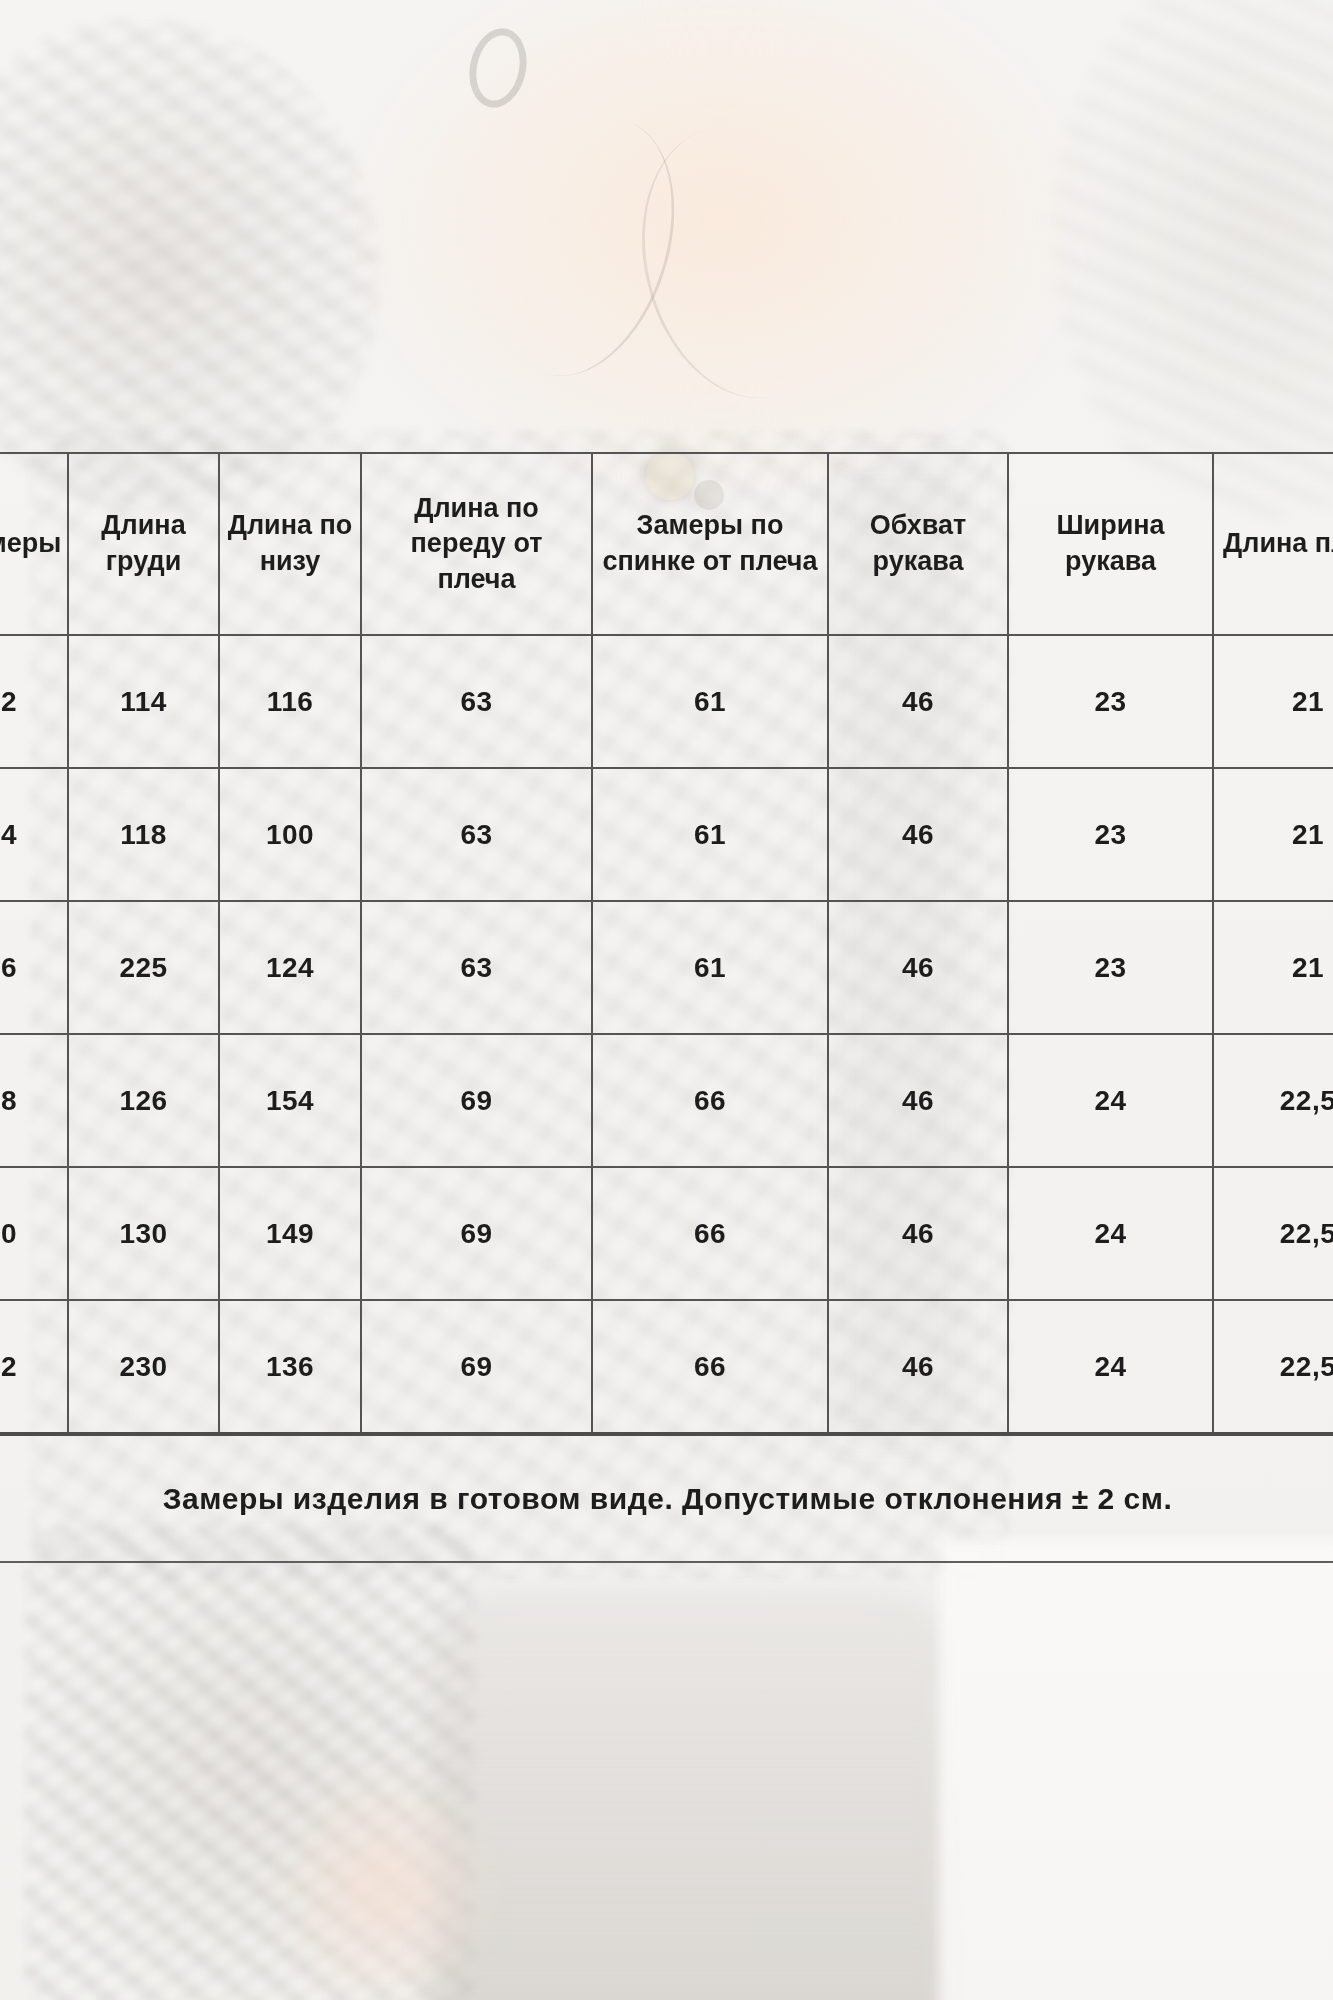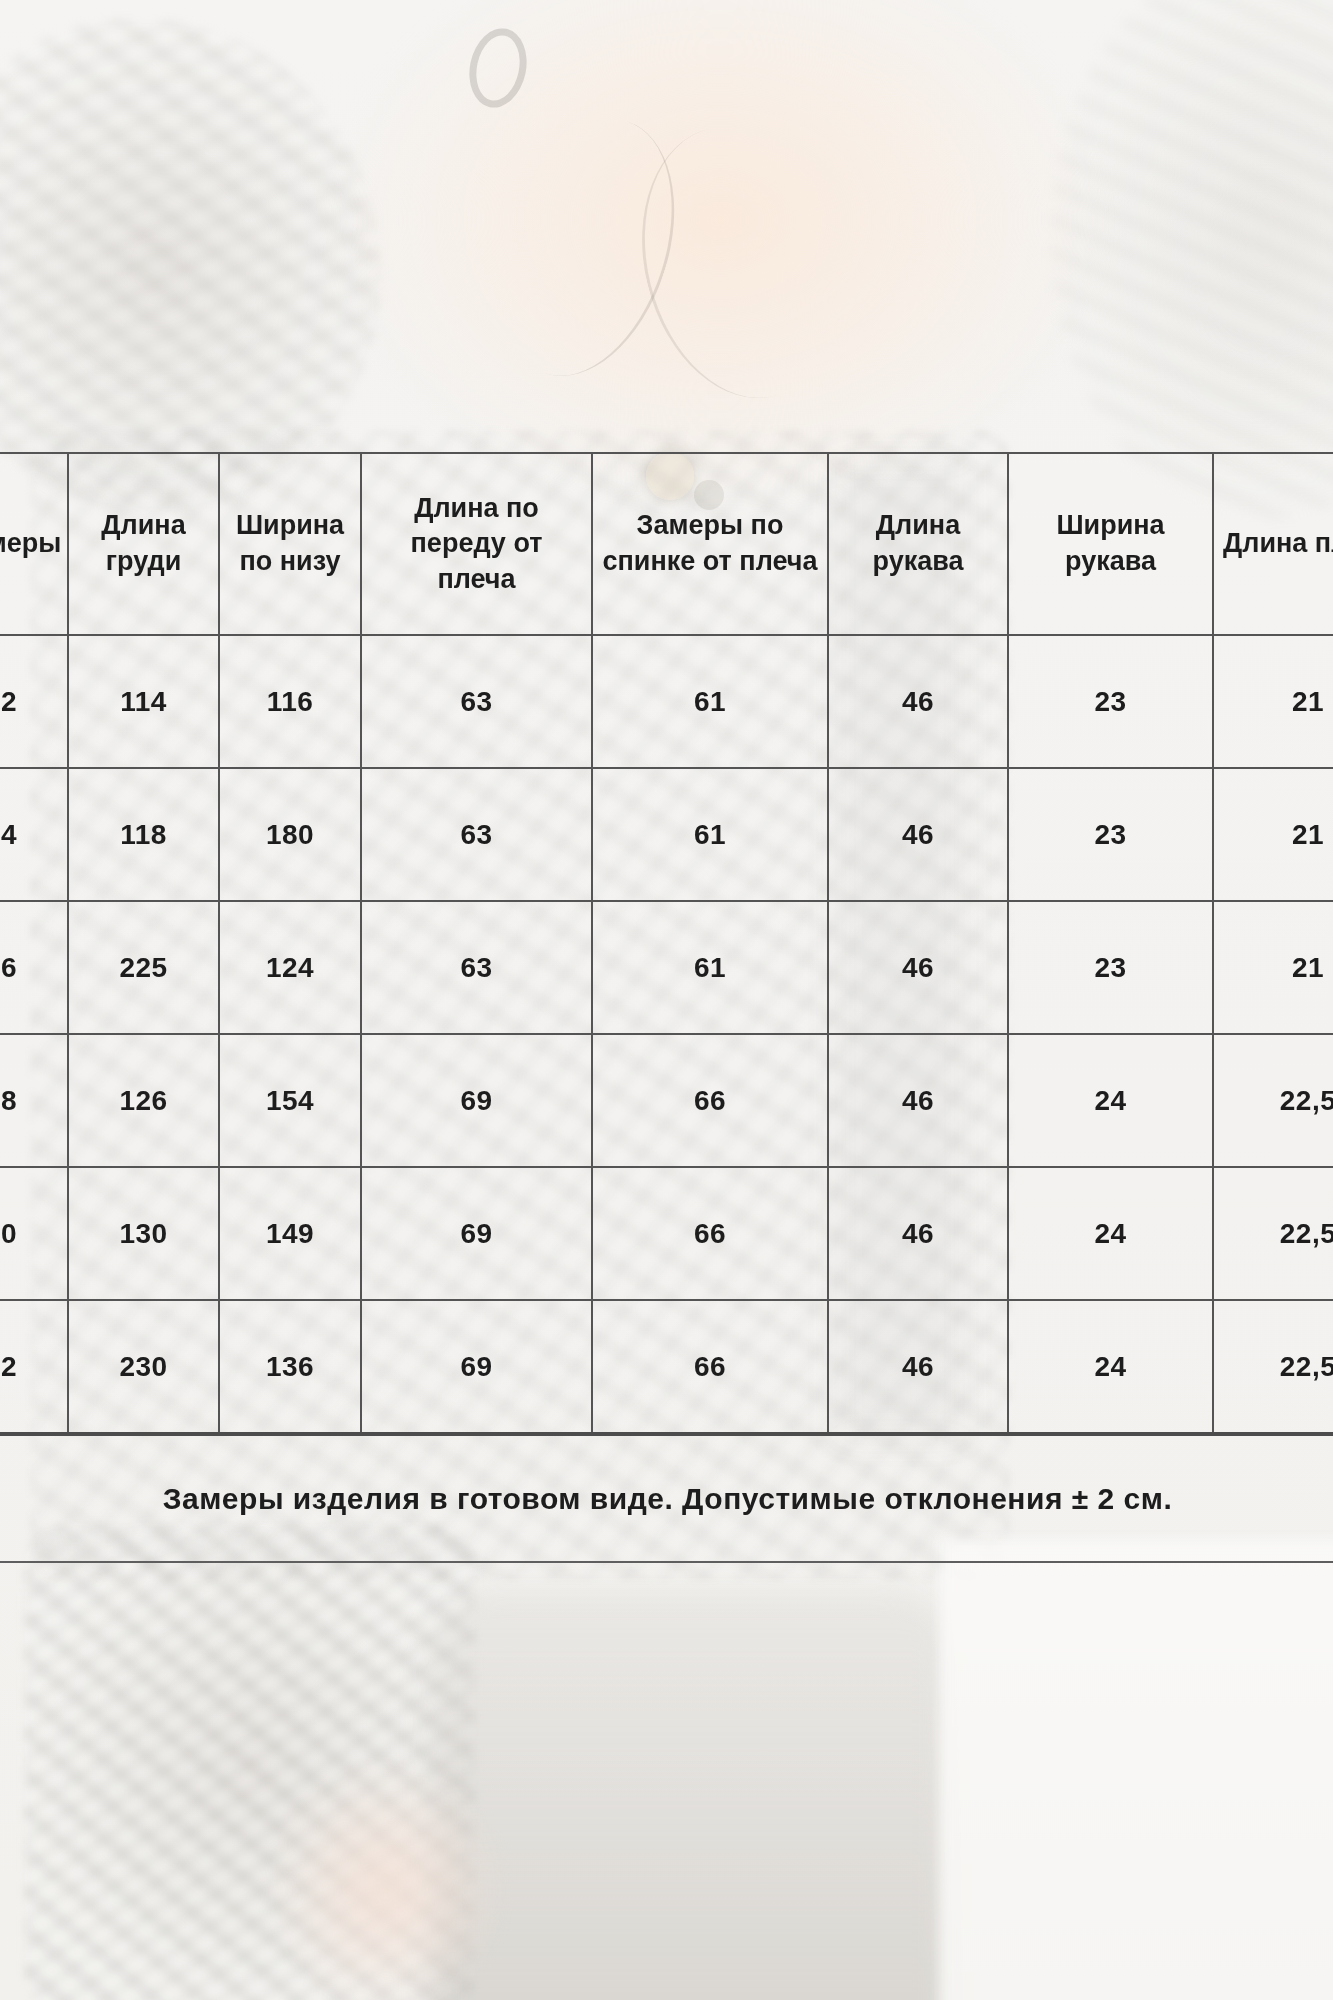--- a/index.html
+++ b/index.html
@@ -190,43 +190,43 @@
         <col style="width:231px">
           <col style="width:236px">
           <col style="width:180px">
         <col style="width:205px">
           <col style="width:190px">
       </colgroup>
       <thead>
         <tr>
           <th>Размеры</th>
           <th>Длина груди</th>
-          <th>Ширина по низу</th>
+          <th>Длина по низу</th>
           <th>Длина по переду от плеча</th>
           <th>Замеры по спинке от плеча</th>
-          <th>Длина рукава</th>
+          <th>Обхват рукава</th>
           <th>Ширина рукава</th>
           <th>Длина плеча</th>
         </tr>
       </thead>
       <tbody>
         <tr>
           <td>52</td>
           <td>114</td>
           <td>116</td>
           <td>63</td>
           <td>61</td>
           <td>46</td>
           <td>23</td>
           <td>21</td>
         </tr>
         <tr>
           <td>54</td>
           <td>118</td>
-          <td>180</td>
+          <td>100</td>
           <td>63</td>
           <td>61</td>
           <td>46</td>
           <td>23</td>
           <td>21</td>
         </tr>
         <tr>
           <td>56</td>
           <td>225</td>
           <td>124</td>

